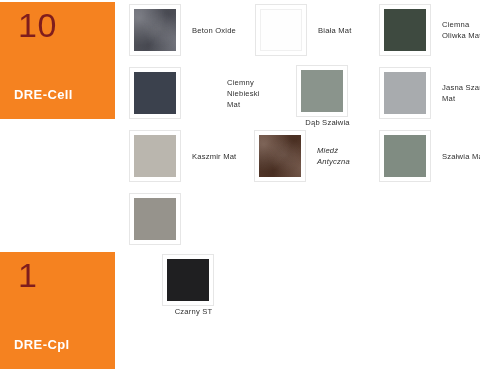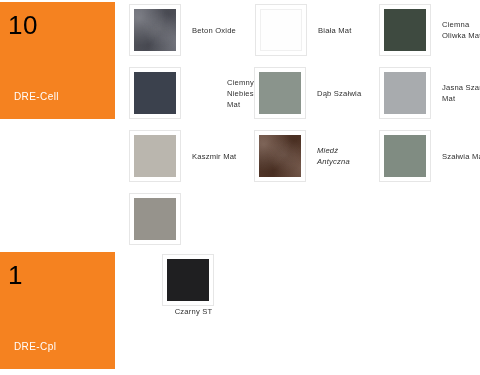--- a/index.html
+++ b/index.html
@@ -23,34 +23,34 @@
     width: 115px;
     height: 117px;
     background: #f58220;
     box-sizing: border-box;
   }
   .group-tile.tile-a { top: 2px; }
   .group-tile.tile-b { top: 252px; }
 
   .group-number {
     position: absolute;
-    left: 8px;
+    left: 18px;
     top: 6px;
-    font-size: 26px;
+    font-size: 34px;
     line-height: 34px;
     font-weight: 400;
-    color: #000000;
+    color: #7f1d1d;
     letter-spacing: 0.5px;
   }
   .group-code {
     position: absolute;
     left: 14px;
     bottom: 17px;
-    font-size: 10px;
-    font-weight: normal;
+    font-size: 13px;
+    font-weight: bold;
     color: #ffffff;
     letter-spacing: 0.4px;
     text-align: right;
   }
 
   
   .swatch-grid {
     position: absolute;
     left: 129px;
     top: 0;
@@ -145,21 +145,21 @@
         <div class="swatch-chip" style="background: rgb(62, 74, 64);"></div>
       </div>
       <div class="swatch-label">Ciemna Oliwka Mat</div>
     </div>
     <div class="swatch-cell" style="left: 0px; top: 65px; gap: 35px;">
       <div class="swatch-frame">
         <div class="swatch-chip" style="background: rgb(59, 65, 77);"></div>
       </div>
       <div class="swatch-label">Ciemny Niebieski Mat</div>
     </div>
-    <div class="swatch-cell" style="left: 125px; top: 65px;">
+    <div class="swatch-cell" style="left: 134px; top: 65px; flex-direction: column;">
       <div class="swatch-frame">
         <div class="swatch-chip" style="background: rgb(138, 148, 140);"></div>
       </div>
       <div class="swatch-label">Dąb Szałwia</div>
     </div>
     <div class="swatch-cell" style="left: 250px; top: 65px;">
       <div class="swatch-frame">
         <div class="swatch-chip" style="background: rgb(168, 171, 174);"></div>
       </div>
       <div class="swatch-label">Jasna Szara Mat</div>

